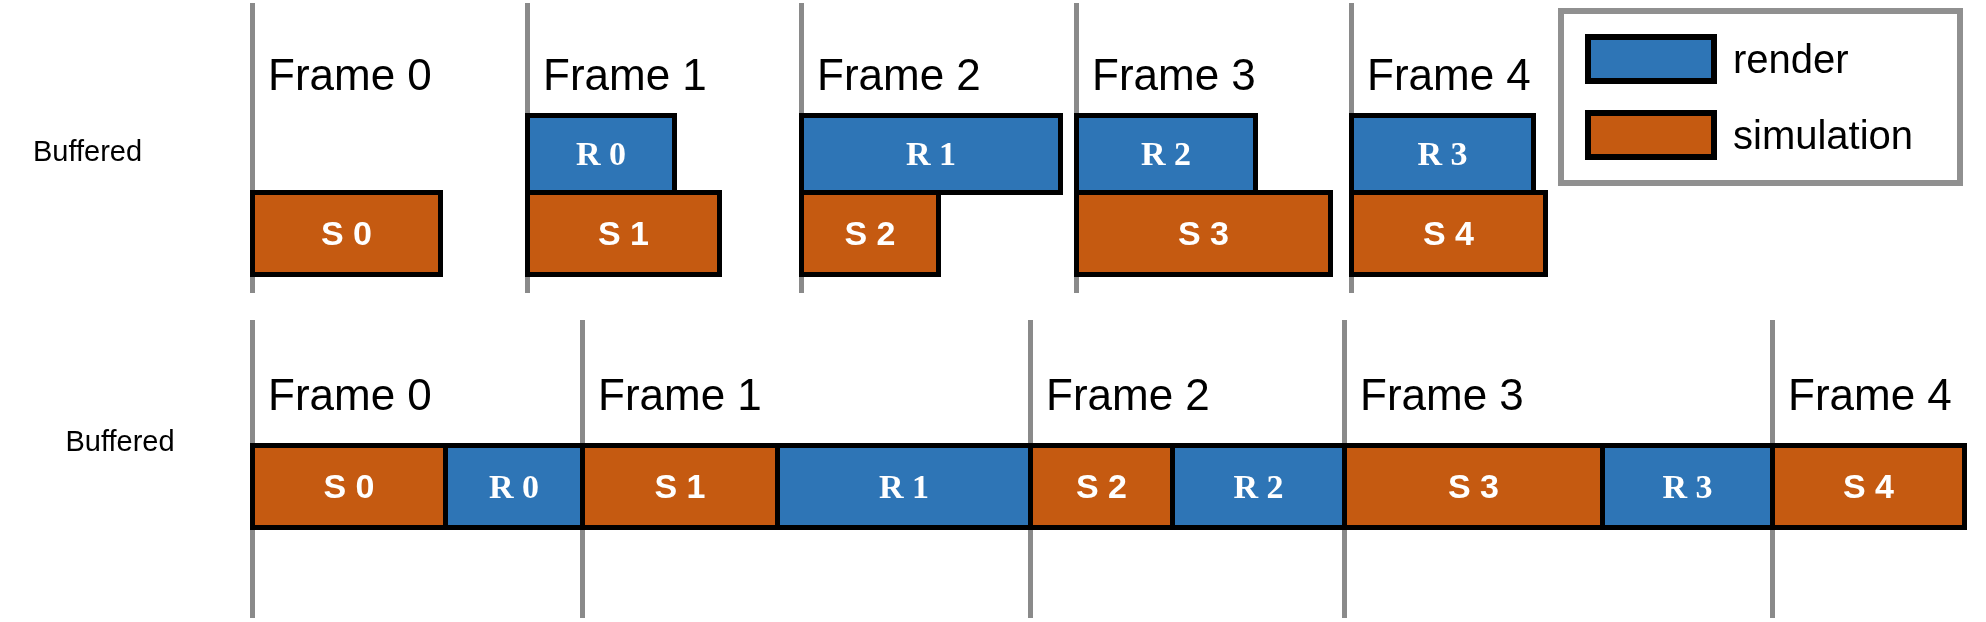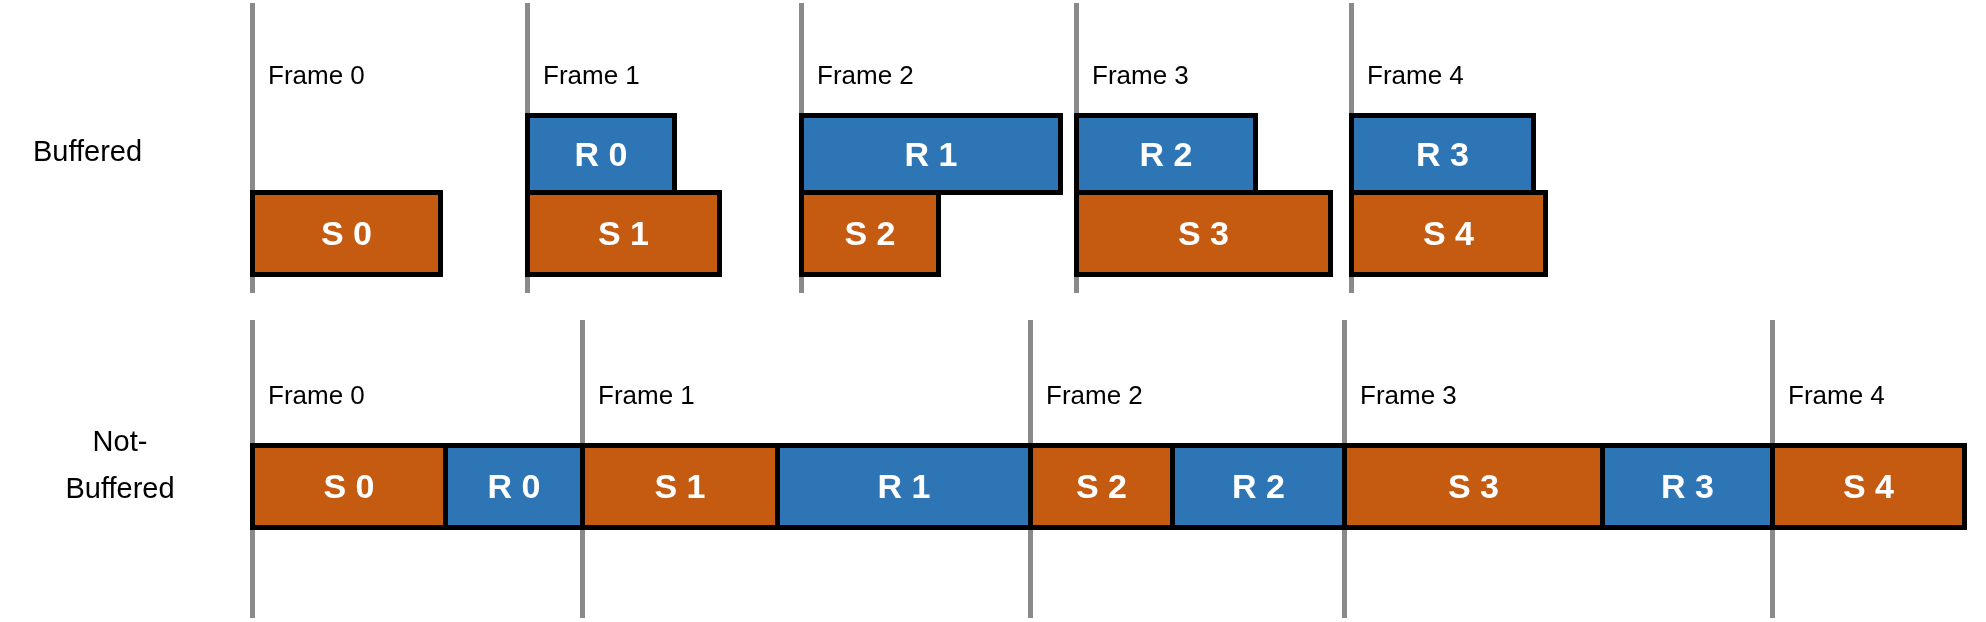--- a/index.html
+++ b/index.html
@@ -5,31 +5,31 @@
   html,body { margin:0; padding:0; background:#fff; }
   .stage {
     position:relative; width:1986px; height:622px;
     background:var(--background,#fff); overflow:hidden;
     font-family:"Liberation Sans", sans-serif;
   }
   .divider { position:absolute; width:5px; background:var(--divider,#8A8A8A); z-index:1; }
   .divider.top { top:3px; height:290px; }
   .divider.bot { top:320px; height:298px; }
   .frame-label {
-    position:absolute; font-size:26px; line-height:38px; color:var(--text,#000);
+    position:absolute; font-size:44px; line-height:38px; color:var(--text,#000);
     white-space:nowrap; z-index:2;
   }
   .row-label { position:absolute; font-size:29px; line-height:47px; color:var(--text,#000); z-index:2; }
   .row-label.center { text-align:center; }
   .block {
     position:absolute; box-sizing:border-box; border:5px solid var(--border,#000);
     display:flex; align-items:center; justify-content:center;
     color:var(--block_text,#fff); font-weight:bold; font-size:34px; z-index:2;
   }
-  .fill-render { background:var(--render,#2E75B6); }
+  .fill-render { background:var(--render,#2E75B6);font-family:Liberation Serif, serif; }
   .fill-simulation { background:var(--simulation,#C55A11); }
   .bar {
     position:absolute; left:250px; top:443px; width:1717px; height:87px;
     box-sizing:border-box; border:5px solid var(--border,#000); background:var(--border,#000);
     display:flex; z-index:2;
   }
   .seg {
     box-sizing:border-box; border-left:5px solid var(--border,#000);
     display:flex; align-items:center; justify-content:center;
     color:var(--block_text,#fff); font-weight:bold; font-size:34px;
@@ -73,23 +73,32 @@
   <div class="block fill-render" style="left:799px;  top:113px; width:264px; height:82px;">R 1</div>
   <div class="block fill-render" style="left:1074px; top:113px; width:184px; height:82px;">R 2</div>
   <div class="block fill-render" style="left:1349px; top:113px; width:187px; height:82px;">R 3</div>
 
   <div class="block fill-simulation" style="left:250px;  top:190px; width:193px; height:87px;">S 0</div>
   <div class="block fill-simulation" style="left:525px;  top:190px; width:197px; height:87px;">S 1</div>
   <div class="block fill-simulation" style="left:799px;  top:190px; width:142px; height:87px;">S 2</div>
   <div class="block fill-simulation" style="left:1074px; top:190px; width:259px; height:87px;">S 3</div>
   <div class="block fill-simulation" style="left:1349px; top:190px; width:199px; height:87px;">S 4</div>
 
+  <div class="legend">
+    <div class="legend-row">
+      <div class="legend-swatch fill-render"></div>
+      <div class="legend-text">render</div>
+    </div>
+    <div class="legend-row">
+      <div class="legend-swatch fill-simulation"></div>
+      <div class="legend-text">simulation</div>
+    </div>
+  </div>
 
   <div class="row-label center" style="left:20px; top:418px; width:200px;">
-    <div>Not-</div>
     <div>Buffered</div>
   </div>
 
   <div class="divider bot" style="left:250px;"></div>
   <div class="divider bot" style="left:580px;"></div>
   <div class="divider bot" style="left:1028px;"></div>
   <div class="divider bot" style="left:1342px;"></div>
   <div class="divider bot" style="left:1770px;"></div>
 
   <div class="frame-label" style="left:268px;  top:376px;">Frame 0</div>

